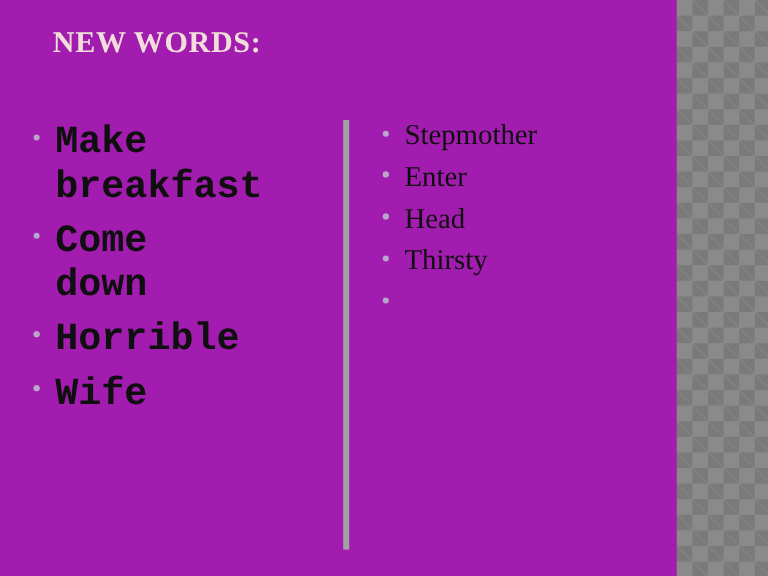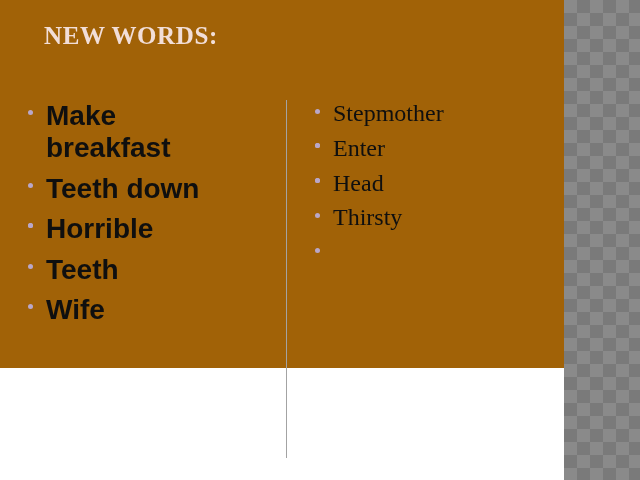--- a/index.html
+++ b/index.html
@@ -9,23 +9,23 @@
   body {
     width: 640px;
     height: 480px;
     background: #ffffff;
     font-family: "Liberation Serif", serif;
     overflow: hidden;
   }
   .slide {
     position: relative;
     width: 640px;
-    height: 368px;
+    height: 480px;
     box-sizing: border-box;
-    background: #a16207;
+    background: #a21caf;
   }
   
   .deco-band {
     position: absolute;
     top: 0;
     right: 0;
     width: 76px;
     height: 480px;
     background-color: #8a8a8a;
     background-image:
@@ -62,21 +62,21 @@
   }
   .col-left {
     width: 286px;
     padding-left: 26px;
     padding-right: 10px;
   }
   .col-right {
     width: 278px;
     padding-left: 26px;
     padding-right: 8px;
-    border-left: 1px solid #a3a3a3;
+    border-left: 5px solid #a3a3a3;
     min-height: 358px;
   }
   ul.bullets {
     list-style: none;
     margin: 0;
     padding: 0;
   }
   ul.bullets li {
     position: relative;
     padding-left: 20px;
@@ -87,23 +87,23 @@
   ul.bullets li .dot {
     position: absolute;
     left: 2px;
     top: 0.36em;
     width: 5px;
     height: 5px;
     border-radius: 50%;
     background: #b9a7c9;
   }
   .col-left ul.bullets li {
-    font-family: Liberation Sans, sans-serif;
+    font-family: Liberation Mono, monospace;
     font-weight: bold;
-    font-size: 28px;
+    font-size: 32px;
     margin-bottom: 8px;
   }
   .col-right ul.bullets li {
     font-family: "Liberation Serif", serif;
     font-weight: normal;
     font-size: 24px;
     margin-bottom: 7px;
   }
   .col-left ul.bullets li .txt {
     display: block;
@@ -126,32 +126,31 @@
   <div class="columns">
 
     <div class="col col-left">
       <ul class="bullets">
         <li>
           <span class="dot"></span>
           <span class="txt">Make breakfast</span>
         </li>
         <li>
           <span class="dot"></span>
-          <span class="txt">Teeth down</span>
+          <span class="txt">Come down</span>
         </li>
         <li>
           <span class="dot"></span>
         </li>
         <li>
           <span class="dot"></span>
           <span class="txt">Horrible</span>
         </li>
         <li>
           <span class="dot"></span>
-          <span class="txt">Teeth</span>
         </li>
         <li>
           <span class="dot"></span>
           <span class="txt">Wife</span>
         </li>
       </ul>
     </div>
 
     <div class="col col-right">
       <ul class="bullets">

